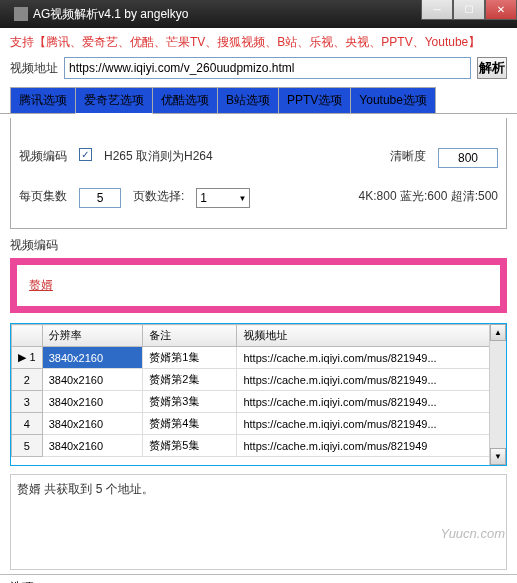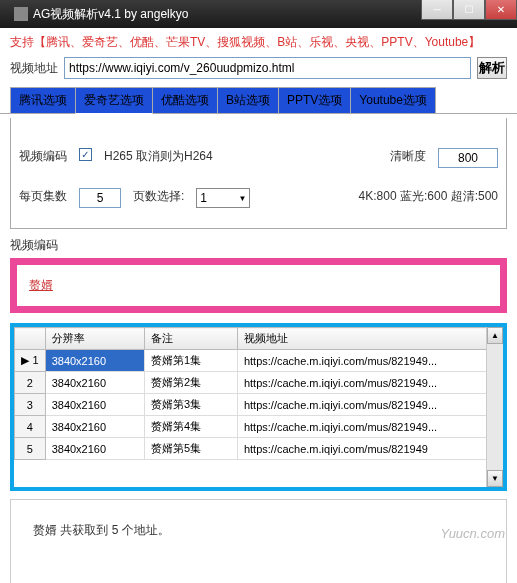--- a/index.html
+++ b/index.html
@@ -19,29 +19,29 @@
 .tab { padding: 4px 8px; font-size: 12px; border: 1px solid #aaa; border-bottom: none; background: #1d4ed8; margin-right: -1px; cursor: pointer; }
 .tab.active { background: #1d4ed8; position: relative; z-index: 2; border-bottom: 1px solid #fff; margin-bottom: -1px; }
 .panel { margin: 4px 10px 8px; border: 1px solid #aaa; border-top: none; padding: 10px 8px; font-size: 12px; }
 .row { display: flex; align-items: flex-start; gap: 12px; margin-bottom: 10px; margin-top: 20px; }
 .checkbox { width: 13px; height: 13px; border: 1px solid #3a6ea5; display: inline-flex; align-items: center; justify-content: center; font-size: 10px; color: #29529e; }
 .num-input { width: 42px; height: 20px; border: 1px solid #7a9ec4; text-align: center; font-size: 12px; }
 .select { width: 54px; height: 20px; border: 1px solid #888; font-size: 12px; display: flex; align-items: center; justify-content: space-between; padding: 0 3px; background: #fff; }
 .select .arrow { font-size: 8px; }
 .section-label { font-size: 12px; color: #333; margin: 4px 10px; }
 .name-box { margin: 2px 10px 10px; border: 7px solid #ec4899; padding: 12px; min-height: 42px; font-size: 12px; color: #c33; text-decoration: underline; }
-.grid-wrap { margin: 9px 10px 4px; border: 4px solid #0ea5e9; height: 168px; overflow: hidden; position: relative; }
+.grid-wrap { margin: 9px 10px 4px; border: 1px solid #0ea5e9; height: 143px; overflow: hidden; position: relative; }
 .grid { width: 100%; font-size: 11px; border-collapse: collapse; }
 .grid th { background: linear-gradient(#fcfcfc,#e8e8e8); border: 1px solid #bbb; padding: 3px 6px; text-align: left; font-weight: normal; }
 .grid td { border: 1px solid #ddd; padding: 3px 6px; white-space: nowrap; overflow: hidden; text-overflow: ellipsis; max-width: 180px; }
 .grid td.rowhead { width: 28px; text-align: center; background: #f4f4f4; border: 1px solid #bbb; }
 .grid td.sel { background: #2e6bc7; color: #fff; }
 .scroll-track { position: absolute; right: 0; top: 0; bottom: 0; width: 17px; background: #e8e8e8; border-left: 1px solid #ccc; }
 .scroll-btn { height: 17px; background: linear-gradient(#f8f8f8,#d8d8d8); border: 1px solid #aaa; display: flex; align-items: center; justify-content: center; font-size: 8px; }
-.status-bar { margin: 8px 10px 4px; border: 1px solid #ccc; height: 96px; padding: 22px; font-size: 12px; color: #333; }
+.status-bar { margin: 8px 10px 4px; border: 1px solid #ccc; height: 96px; padding: 6px; font-size: 12px; color: #333; }
 .watermark { position: absolute; right: 12px; bottom: 42px; font-size: 13px; color: #bbb; font-style: italic; pointer-events: none; }
 .footer { border-top: 1px solid #bbb; padding: 4px 10px; font-size: 12px; display: flex; align-items: center; }
 .arrow-icon { font-size: 8px; margin-left: 3px; }
 th.rowhead-h { width: 28px; }
 </style>
 </head>
 <body>
 
 <div class="titlebar">
   <span class="icon"></span>

